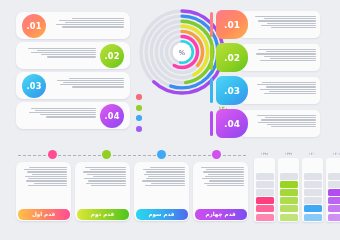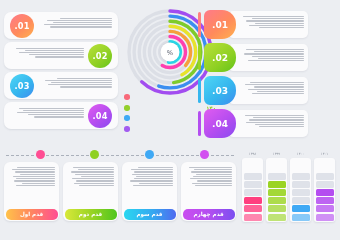--- a/index.html
+++ b/index.html
@@ -2,21 +2,21 @@
 <html><head>
 <meta charset="utf-8">
 <style>
   * { box-sizing: border-box; margin: 0; padding: 0; }
   html, body {
     width: 340px; height: 227px;
     overflow: hidden;
     background: #eceef2;
     font-family: "DejaVu Sans", "Liberation Sans", sans-serif;
   }
-  .page { position: relative; width: 312px; height: 227px; background:#eceef2; }
+  .page { position: relative; width: 312px; height: 227px; background:#eceef2;margin-left:12px; }
 
   
   .ftext { display:flex; flex-direction:column; gap:1.1px; align-items:flex-end; }
   .ftext i {
     display:block; height:1.15px; border-radius:1px;
     background:#9aa0ad; opacity:.62;
   }
 
   
   .left-col { position:absolute; left:4px; top:12px; width:114px; }

